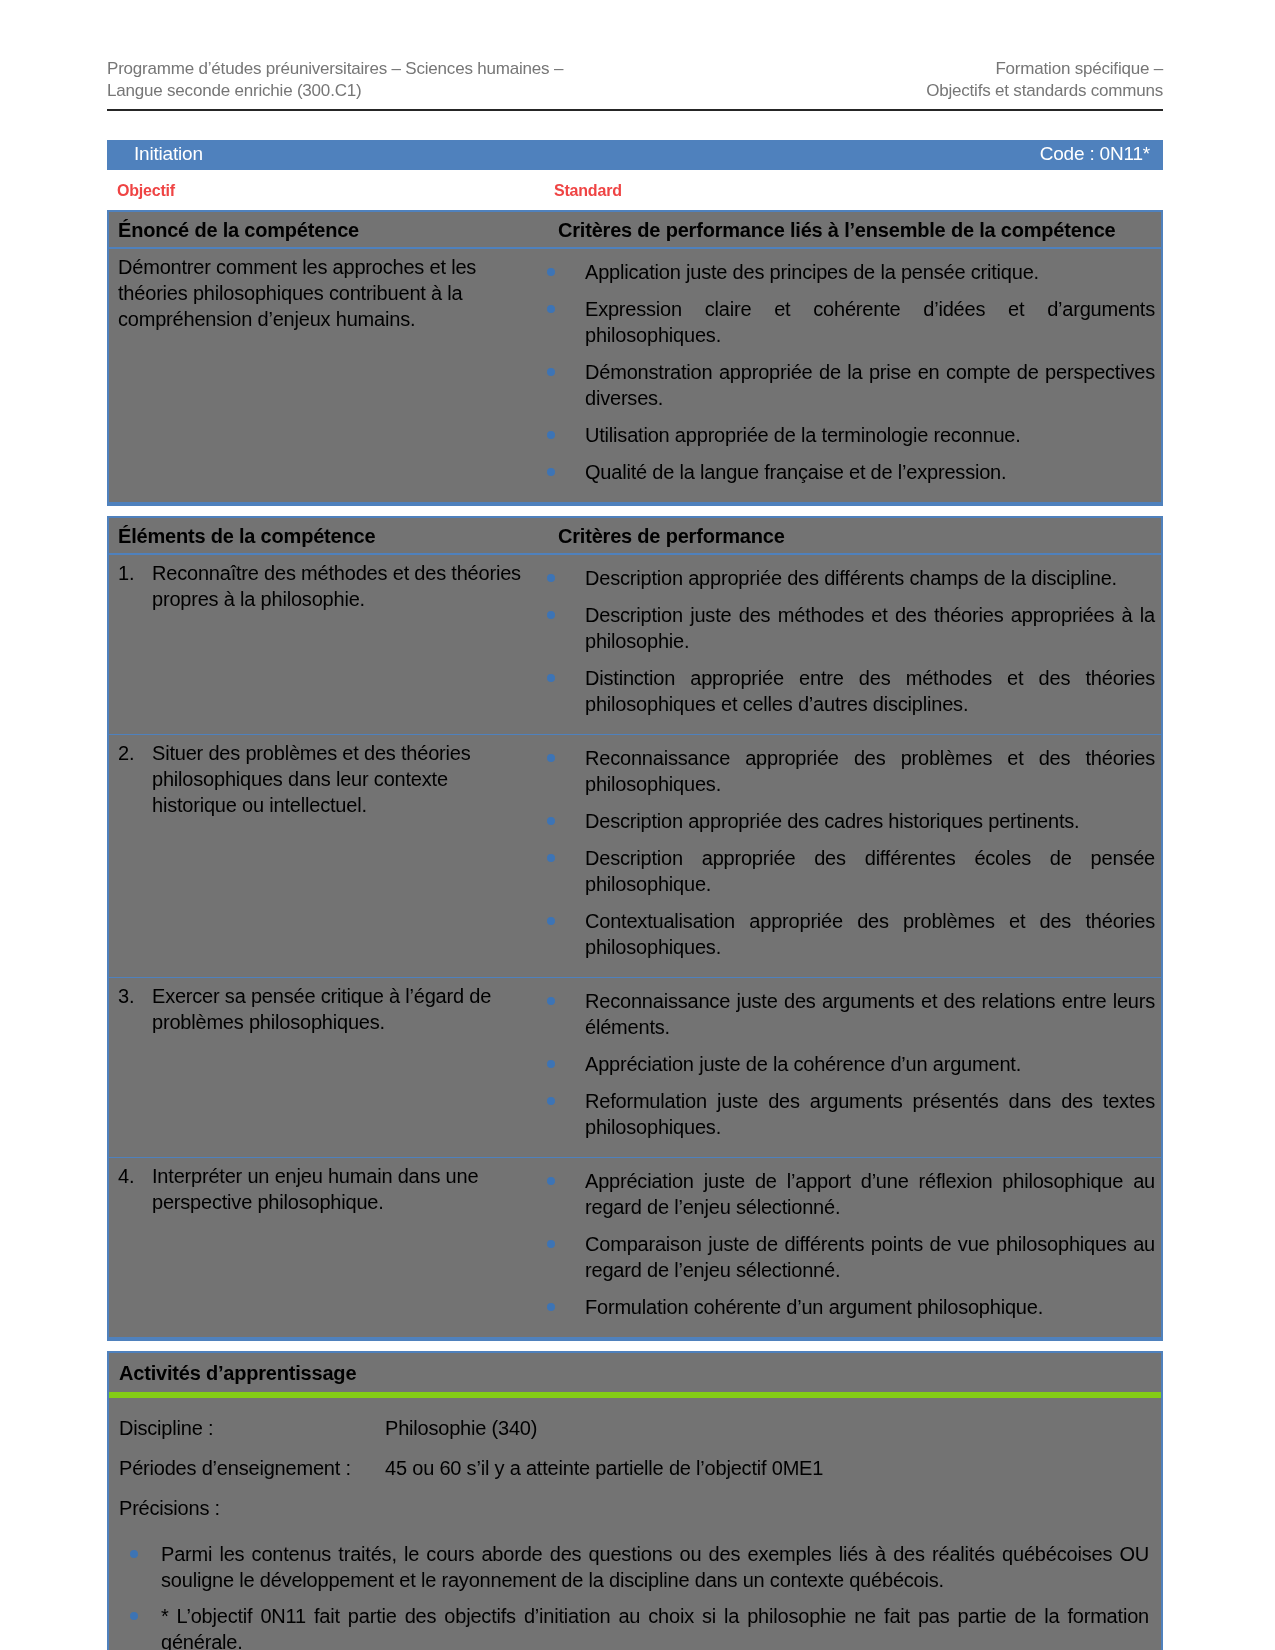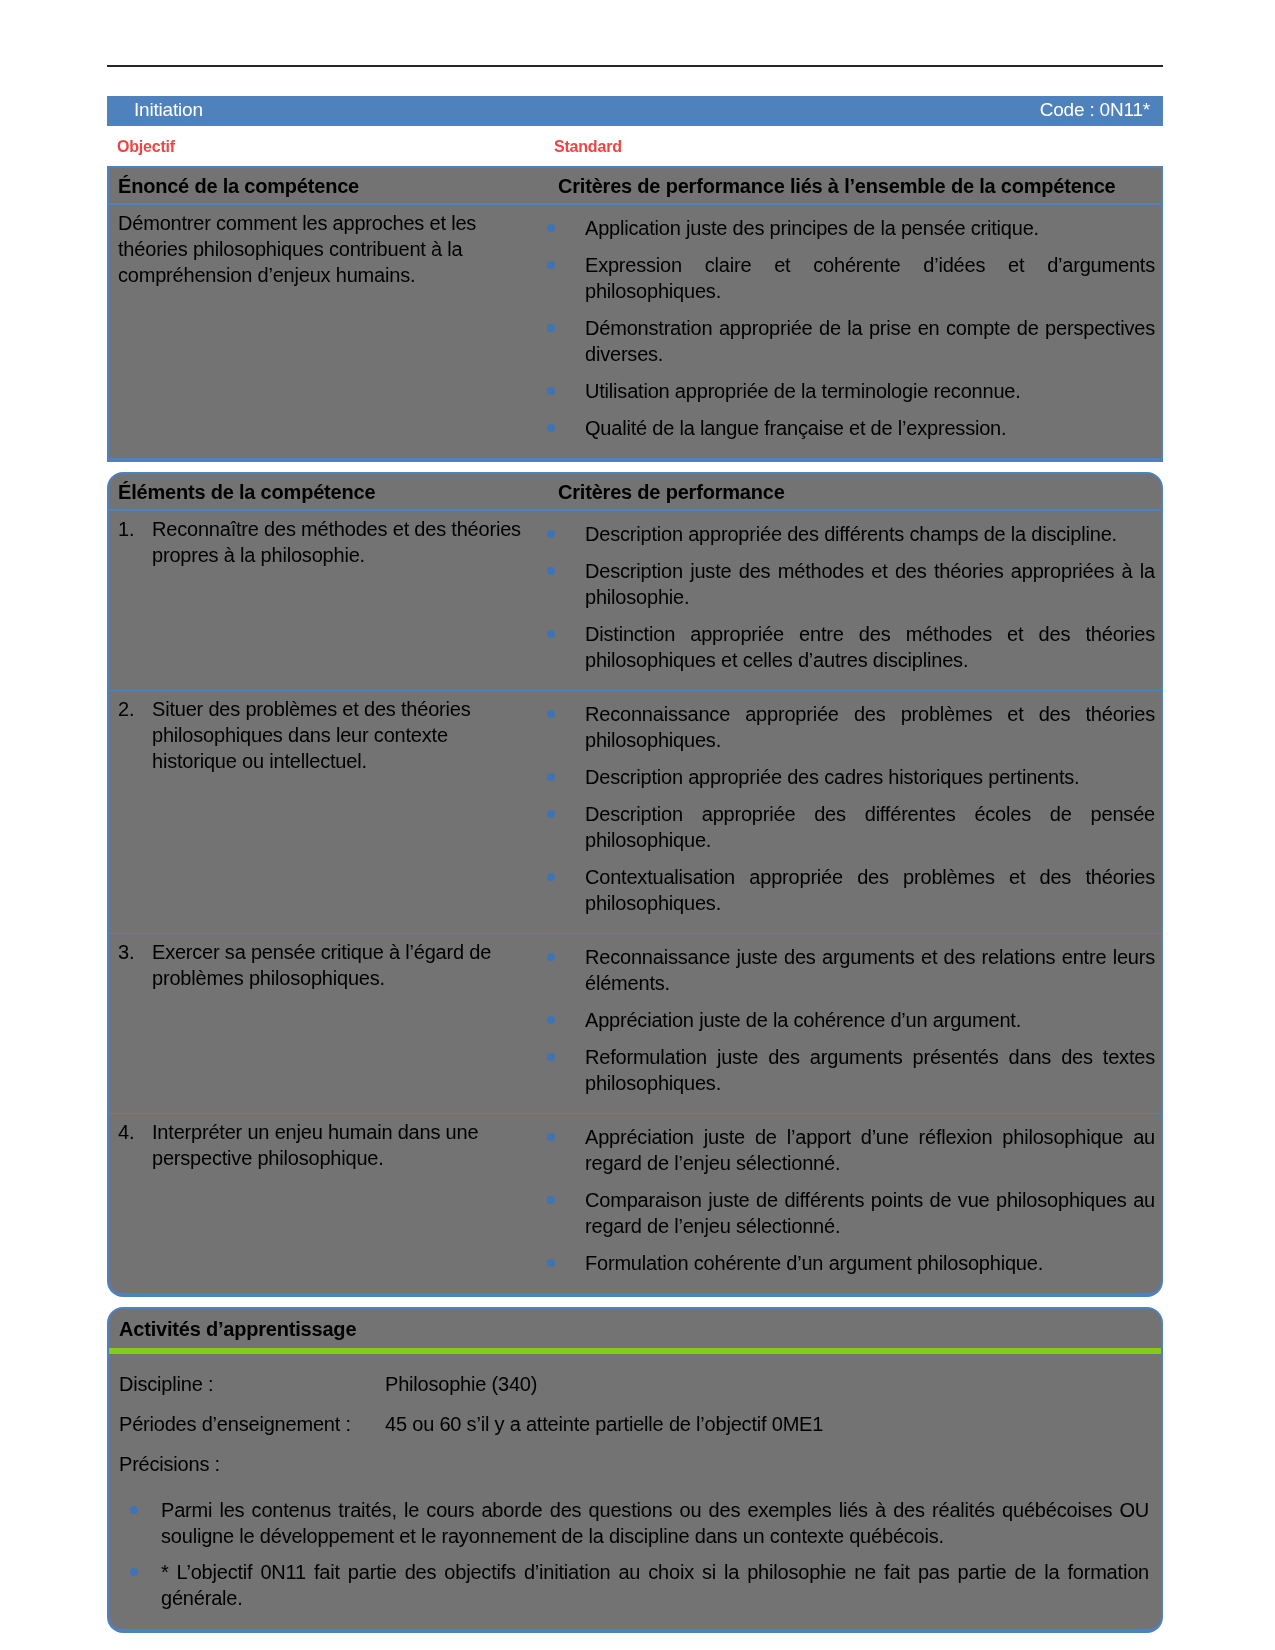--- a/index.html
+++ b/index.html
@@ -29,21 +29,21 @@
   .col-headings .h-left { width: 433px; padding-left: 10px; }
   .col-headings .h-right { flex: 1; padding-left: 14px; }
   
   .box { border: 2px solid #4f81bd; border-bottom-width: 4px; background: #737373; }
   .t-row { display: flex; }
   .t-row .cl { width: 429px; padding: 5px 10px 8px 9px; }
   .t-row .cr { flex: 1; padding: 2px 6px 6px 0; }
   .thead { border-bottom: 2px solid #4f81bd; font-weight: bold; }
   .thead .cl { padding: 5px 10px 4px 9px; }
   .thead .cr { padding: 5px 6px 4px 20px; }
-  .box + .box { margin-top: 10px; border-radius: 16px; }
+  .box + .box { margin-top: 10px; }
   .elements-table .t-row + .t-row { border-top: 1px solid #4f81bd; }
   .elements-table .thead + .t-row { border-top: none; }
   .numbered { display: flex; }
   .numbered .num { width: 34px; flex: none; }
   .numbered .eltext { flex: 1; }
   
   ul.crit { list-style: none; margin: 0; padding: 0; }
   ul.crit li { position: relative; padding-left: 47px; margin: 8px 0 11px 0; text-align: justify; }
   ul.crit li::before {
     content: ""; position: absolute; left: 9px; top: 9px;
@@ -61,20 +61,30 @@
   ul.notes li::before {
     content: ""; position: absolute; left: 11px; top: 9px;
     width: 8px; height: 8px; border-radius: 50%; background: #3d74b5;
   }
 </style>
 </head>
 <body>
 
 <div class="page">
 
+  <div class="doc-header">
+    <div class="left">
+      <div>Programme d’études préuniversitaires – Sciences humaines –</div>
+      <div>Langue seconde enrichie (300.C1)</div>
+    </div>
+    <div class="right">
+      <div>Formation spécifique –</div>
+      <div>Objectifs et standards communs</div>
+    </div>
+  </div>
   <hr class="header-rule">
 
   <div class="banner">
     <span>Initiation</span>
     <span>Code : 0N11*</span>
   </div>
 
   <div class="col-headings">
     <span class="h-left">Objectif</span>
     <span class="h-right">Standard</span>

